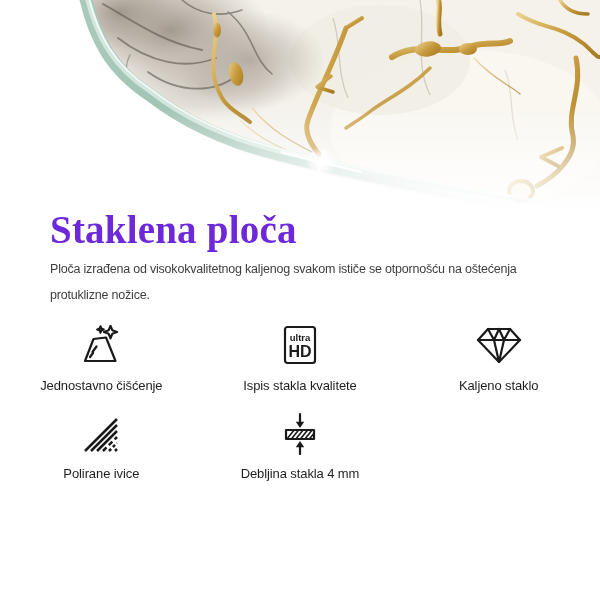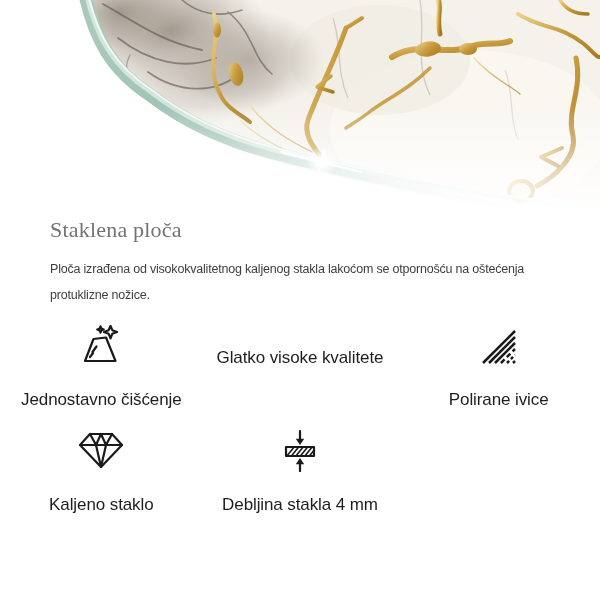--- a/index.html
+++ b/index.html
@@ -4,33 +4,33 @@
 <style>
   html,body{margin:0;padding:0;}
   body{
     width:600px;height:600px;overflow:hidden;background:#ffffff;
     font-family:"Liberation Sans", sans-serif;
   }
   .hero{position:relative;height:212px;width:600px;}
   .hero svg{position:absolute;top:0;left:0;display:block;}
   .content{padding:0 50px;}
   .title{
-    margin:0;font-family:"Liberation Serif", serif;font-weight:400;
-    font-size:22px;line-height:35px;color:#737373;letter-spacing:.2px;
+    margin:0;font-family:"Liberation Serif", serif;font-weight:700;
+    font-size:39px;line-height:35px;color:#6d28d9;letter-spacing:.2px;
   }
   .title span{display:block;}
   .desc{margin-top:9px;font-size:12.5px;line-height:26px;color:#3e3e3e;letter-spacing:-.2px;}
   .desc div{white-space:nowrap;}
   .features{
     display:grid;grid-template-columns:repeat(3,1fr);
     row-gap:19px;margin-top:16px;padding:0 2px;
   }
   .feature{display:flex;flex-direction:column;align-items:center;text-align:center;}
   .icon-box{height:42px;display:flex;align-items:center;justify-content:center;}
-  .feature-label{margin-top:24px;font-size:17px;color:#1e1e1e;letter-spacing:-.1px;}
+  .feature-label{margin-top:12px;font-size:13px;color:#1e1e1e;letter-spacing:-.1px;}
   .ic{stroke:#1a1a1a;fill:none;stroke-width:2.2;stroke-linejoin:round;stroke-linecap:round;}
   .ic-fill{fill:#1a1a1a;stroke:none;}
   .hd-text{font-family:"Liberation Sans", sans-serif;font-weight:700;fill:#1a1a1a;}
 </style>
 </head>
 <body>
 
 <div>
 
   <div class="hero">
@@ -130,71 +130,78 @@
 
       <rect x="0" y="105" width="600" height="110" fill="url(#fadeG)"></rect>
     </svg>
   </div>
 
   <div class="content">
     <h1 class="title">
       <span>Staklena ploča</span>
     </h1>
     <div class="desc">
-      <div>Ploča izrađena od visokokvalitetnog kaljenog stakla lakoćom se otpornošću na oštećenja</div>
+      <div>Ploča izrađena od visokokvalitetnog kaljenog svakom ističe se otpornošću na oštećenja</div>
       <div>protuklizne nožice.</div>
     </div>
   </div>
 
   <div class="features">
 
     <div class="feature">
       <div class="icon-box">
         <svg width="44" height="40" viewBox="0 0 44 40">
           <path class="ic" d="M 14.5,14 L 27,12.5 L 36.5,36 L 6,36 Z"></path>
           <path class="ic" stroke-width="1.7" d="M 13.5,27 L 17.5,21.5"></path>
           <path class="ic" stroke-width="1.7" d="M 11,32 L 14,28"></path>
           <path class="ic" stroke-width="1.7" fill="#ffffff" d="M 31.5,0.8 L 33.3,5.2 L 38,7 L 33.3,8.8 L 31.5,13.4 L 29.7,8.8 L 25,7 L 29.7,5.2 Z"></path>
           <path class="ic" stroke-width="1.5" fill="#ffffff" d="M 21.5,1.3 L 22.4,3.6 L 24.7,4.5 L 22.4,5.4 L 21.5,7.7 L 20.6,5.4 L 18.3,4.5 L 20.6,3.6 Z"></path>
         </svg>
       </div>
       <div class="feature-label">Jednostavno čišćenje</div>
     </div>
 
     <div class="feature">
-
-      <div class="feature-label">Glatko visoke kvalitete</div>
+      <div class="icon-box">
+        <svg width="44" height="42" viewBox="0 0 44 42">
+          <rect class="ic" x="7" y="3" width="30" height="36" rx="2.5" stroke-width="2.6"></rect>
+          <text class="hd-text" x="22" y="17" font-size="9.5" text-anchor="middle">ultra</text>
+          <text class="hd-text" x="22" y="33" font-size="16" text-anchor="middle">HD</text>
+        </svg>
+      </div>
+
+      <div class="feature-label">Ispis stakla kvalitete</div>
+    </div>
+
+    <div class="feature">
+      <div class="icon-box">
+        <svg width="48" height="40" viewBox="0 0 48 40">
+          <path class="ic" d="M 13,4 L 35,4 L 45,15 L 24,37 L 3,15 Z"></path>
+          <path class="ic" d="M 3,15 L 45,15"></path>
+          <path class="ic" d="M 13,4 L 19,15 L 24,4 L 29,15 L 35,4"></path>
+          <path class="ic" d="M 19,15 L 24,37 M 29,15 L 24,37"></path>
+        </svg>
+      </div>
+      <div class="feature-label">Kaljeno staklo</div>
     </div>
 
     <div class="feature">
       <div class="icon-box">
         <svg width="44" height="40" viewBox="0 0 44 40">
           <g stroke="#1a1a1a" stroke-width="2.5" stroke-linecap="butt">
             <path d="M 6,38 L 38,6"></path>
             <path d="M 12,38 L 38,12"></path>
             <path d="M 18,38 L 38,18"></path>
             <path d="M 24,38 L 38,24" stroke-dasharray="5,3.2"></path>
             <path d="M 30,38 L 38,30" stroke-dasharray="3,2.5"></path>
             <path d="M 36,38 L 38,36"></path>
           </g>
         </svg>
       </div>
       <div class="feature-label">Polirane ivice</div>
-    </div>
-
-    <div class="feature">
-      <div class="icon-box">
-        <svg width="48" height="40" viewBox="0 0 48 40">
-          <path class="ic" d="M 13,4 L 35,4 L 45,15 L 24,37 L 3,15 Z"></path>
-          <path class="ic" d="M 3,15 L 45,15"></path>
-          <path class="ic" d="M 13,4 L 19,15 L 24,4 L 29,15 L 35,4"></path>
-          <path class="ic" d="M 19,15 L 24,37 M 29,15 L 24,37"></path>
-        </svg>
-      </div>
-      <div class="feature-label">Kaljeno staklo</div>
     </div>
 
 
     <div class="feature">
       <div class="icon-box">
         <svg width="44" height="44" viewBox="0 0 44 44">
           <defs>
             <clipPath id="barClip">
                 <rect x="9" y="20" width="26" height="7"></rect>
               </clipPath>

